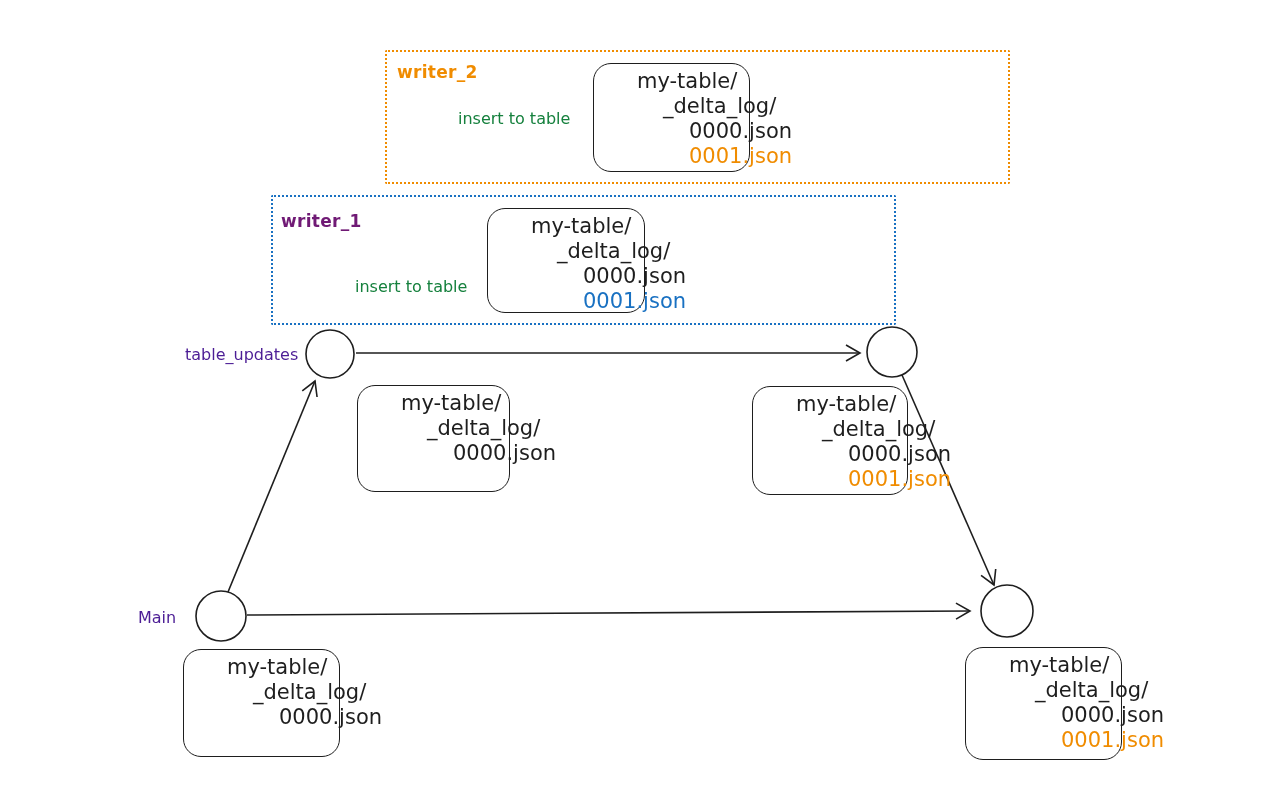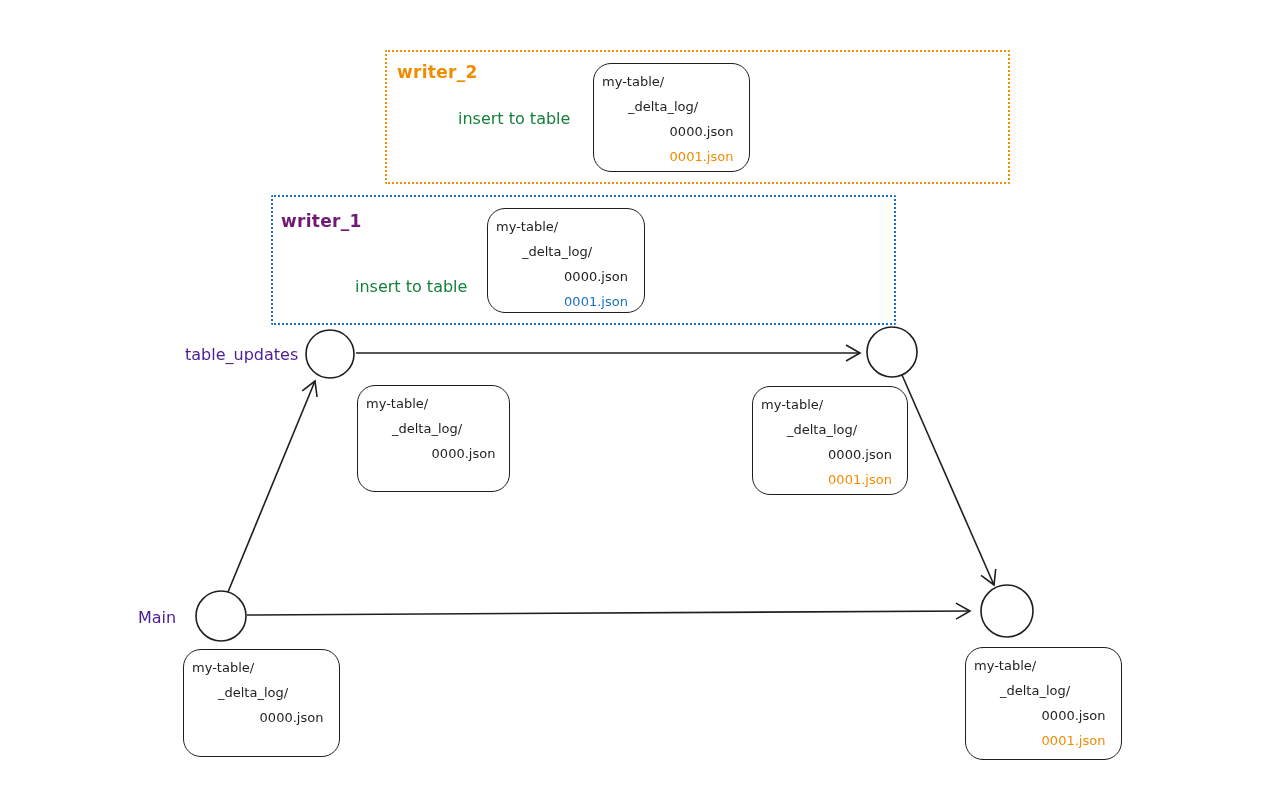--- a/index.html
+++ b/index.html
@@ -53,23 +53,24 @@
   }
 
   
   .file-box {
     position: absolute;
     border: 1.6px solid #1e1e1e;
     border-radius: 18px;
     background: #ffffff;
     box-sizing: border-box;
     padding-top: 5px;
-    font-size: 13px;
+    font-size: 21px;
     line-height: 25px;
     white-space: nowrap;
+    padding-left: 35px;
   }
   .fline.i0 { padding-left: 8px;  }
   .fline.i1 { padding-left: 34px; }
   .fline.i2 { padding-left: 60px; text-align: center; }
   .fline.orange-text { color: #f08c00; }
   .fline.blue-text   { color: #1971c2; }
 </style>
 </head>
 <body>
 

